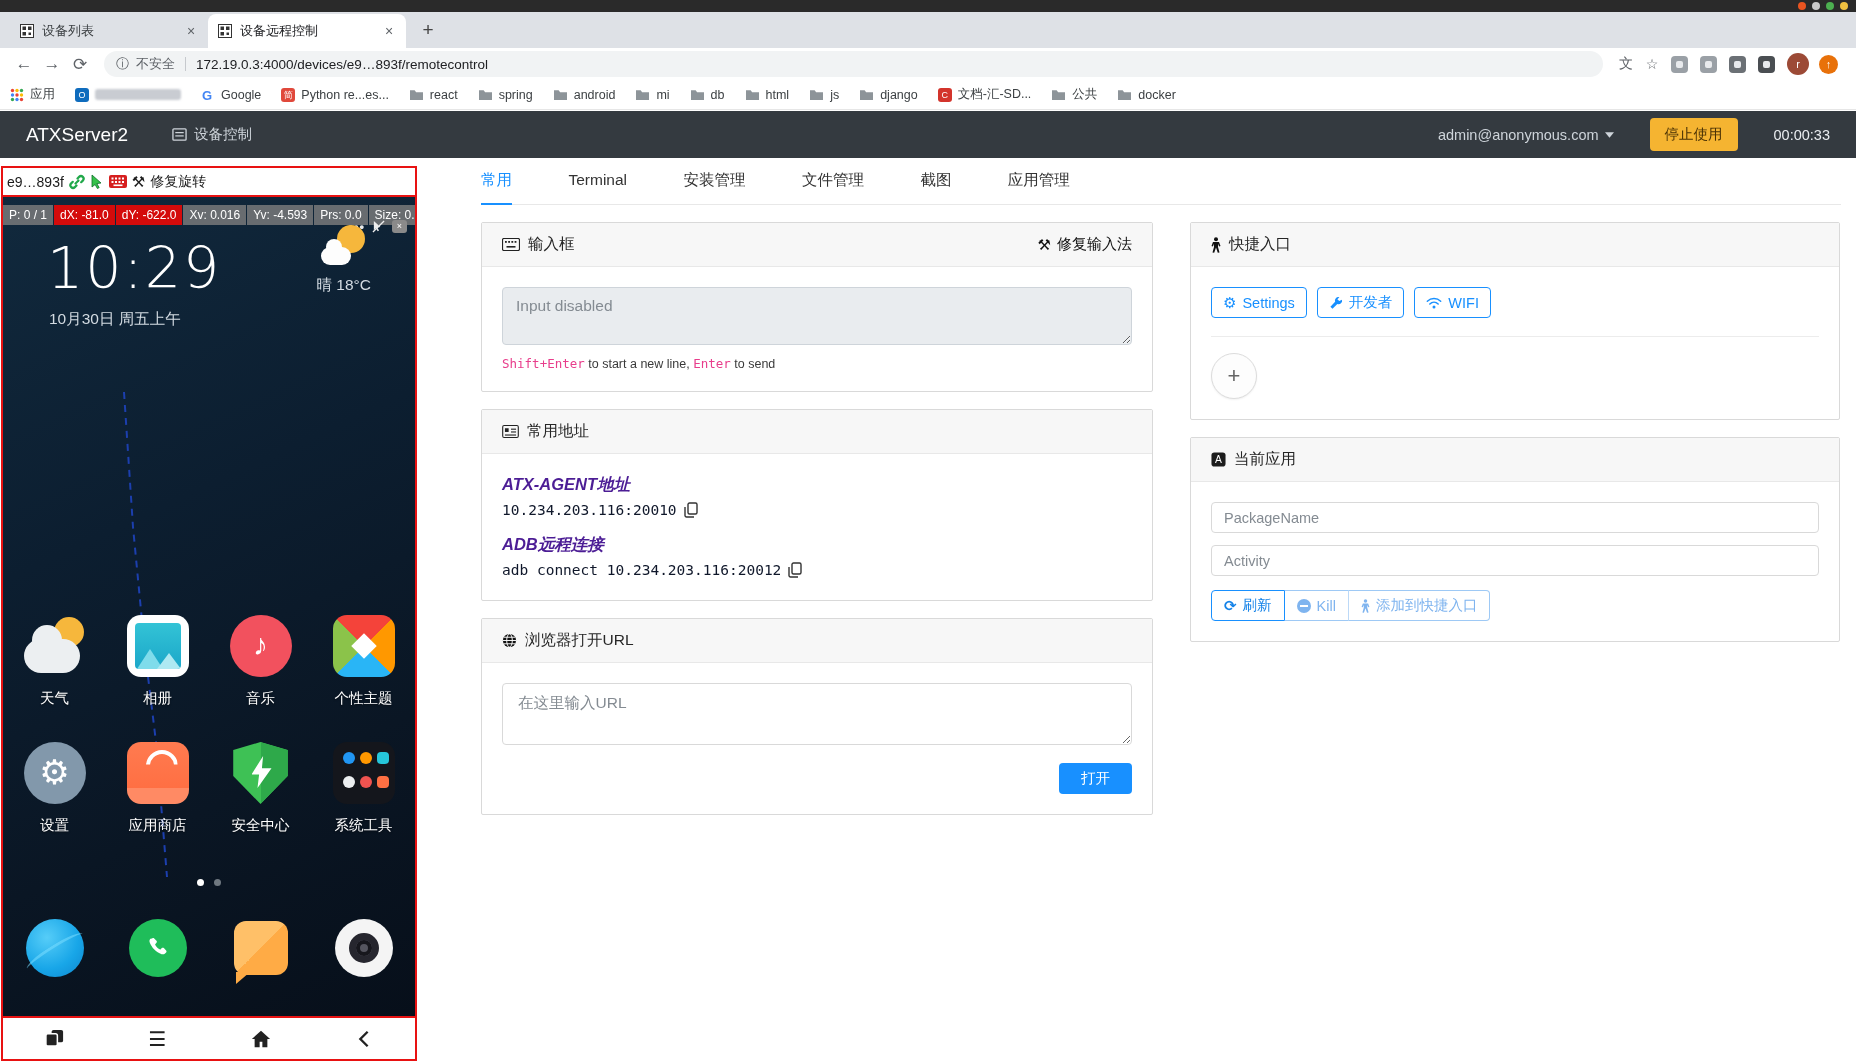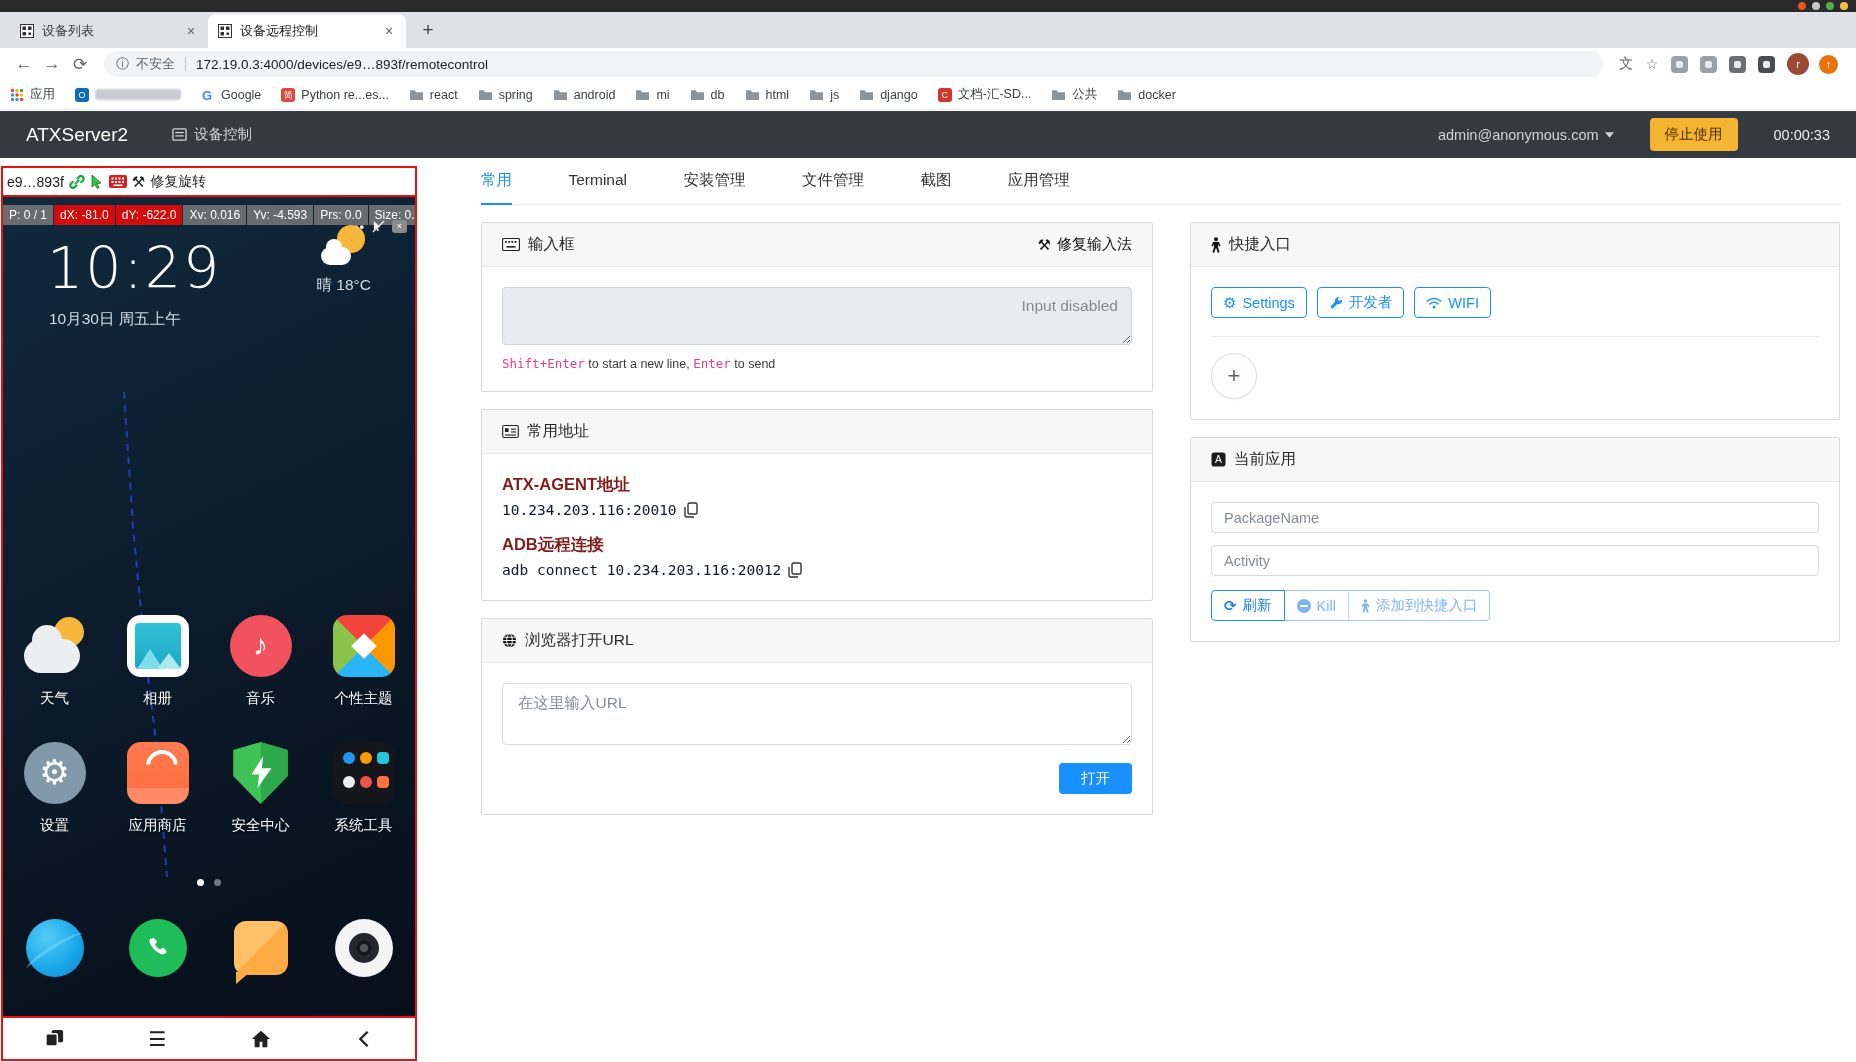--- a/index.html
+++ b/index.html
@@ -123,27 +123,27 @@
   .wtab { display:inline-block; margin-right:52px; font-size:15.5px; color:#333; padding-bottom:12px; }
   .wtab.active { color:#1890ff; border-bottom:2px solid #1890ff; }
 
   .col-left { position:absolute; left:481px; top:222px; width:672px; }
   .col-right { position:absolute; left:1190px; top:222px; width:650px; }
   .panel { border:1px solid #d9d9d9; border-radius:2px; background:#fff; margin-bottom:17px; }
   .panel-h { background:#f7f7f7; border-bottom:1px solid #e8e8e8; height:44px; display:flex; align-items:center; padding:0 20px; font-size:15.5px; color:#262626; gap:8px; }
   .panel-h .right { margin-left:auto; display:flex; align-items:center; gap:6px; font-size:15px; color:#111; }
   .panel-b { padding:20px; }
 
-  textarea.dis { width:100%; height:58px; background:#e9ecef; border:1px solid #ced4da; border-radius:4px; padding:9px 13px; font-size:15.5px; font-family:"Liberation Sans",sans-serif; color:#495057; resize:vertical;text-align:right; }
+  textarea.dis { width:100%; height:58px; background:#e9ecef; border:1px solid #ced4da; border-radius:4px; padding:9px 13px; font-size:15.5px; font-family:"Liberation Sans",sans-serif; color:#495057; resize:vertical; }
   textarea.urlbox { width:100%; height:62px; background:#fff; border:1px solid #d9d9d9; border-radius:4px; padding:9px 15px; font-size:15.5px; font-family:"Liberation Sans",sans-serif; color:#333; resize:vertical; }
   textarea::placeholder, input::placeholder { color:#848b92; opacity:1; }
   .hint { margin-top:7px; font-size:12.5px; color:#3a3a3a; }
   .code { font-family:"DejaVu Sans Mono","Liberation Mono",monospace; color:#e83e8c; }
 
-  .addr-label { font-size:16.5px; font-weight:bold; color:#7f1d1d; margin-bottom:6px; }
+  .addr-label { font-size:16.5px; font-weight:bold; color:#4c1d95; margin-bottom:6px;font-style:italic; }
   .addr-line { display:flex; align-items:center; gap:7px; margin-bottom:16px; }
   .addr-val { font-family:"DejaVu Sans Mono","Liberation Mono",monospace; font-size:14.5px; color:#0f172a; }
 
   .open-row { display:flex; justify-content:flex-end; margin-top:14px; }
   .btn-primary { background:#1890ff; color:#fff; border:none; border-radius:4px; font-size:14.5px; padding:6px 22px; }
 
   .qbtns { display:flex; gap:10px; }
   .btn-outline { display:flex; align-items:center; gap:6px; border:1px solid #1890ff; color:#1890ff; background:#fff; border-radius:4px; font-size:14.5px; padding:5px 11px; }
   .divider { border-top:1px solid #ececec; margin:18px 0 16px; }
   .plus-circle { width:46px; height:46px; border-radius:50%; border:1px solid #dcdcdc; background:#fdfdfd; color:#666; font-size:22px; line-height:44px; text-align:center; box-shadow:0 1px 2px rgba(0,0,0,.06); }

